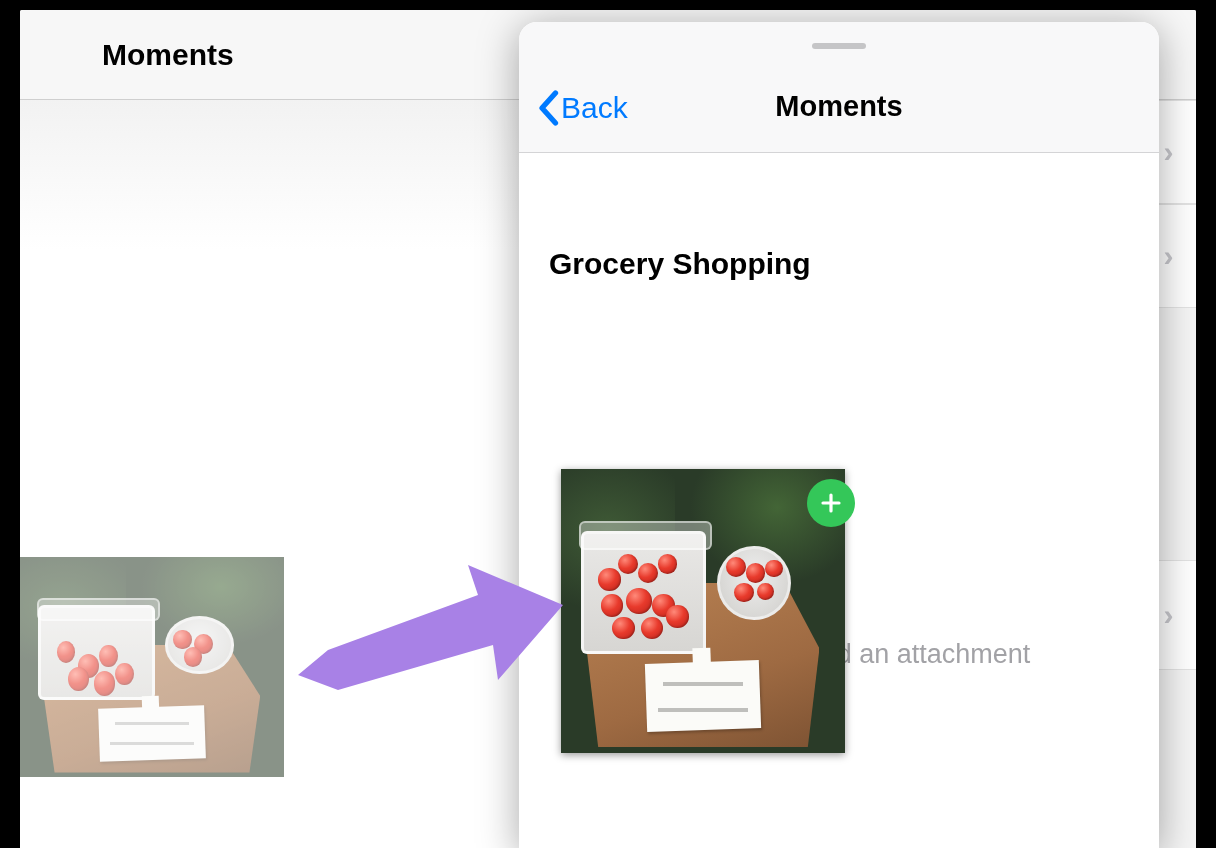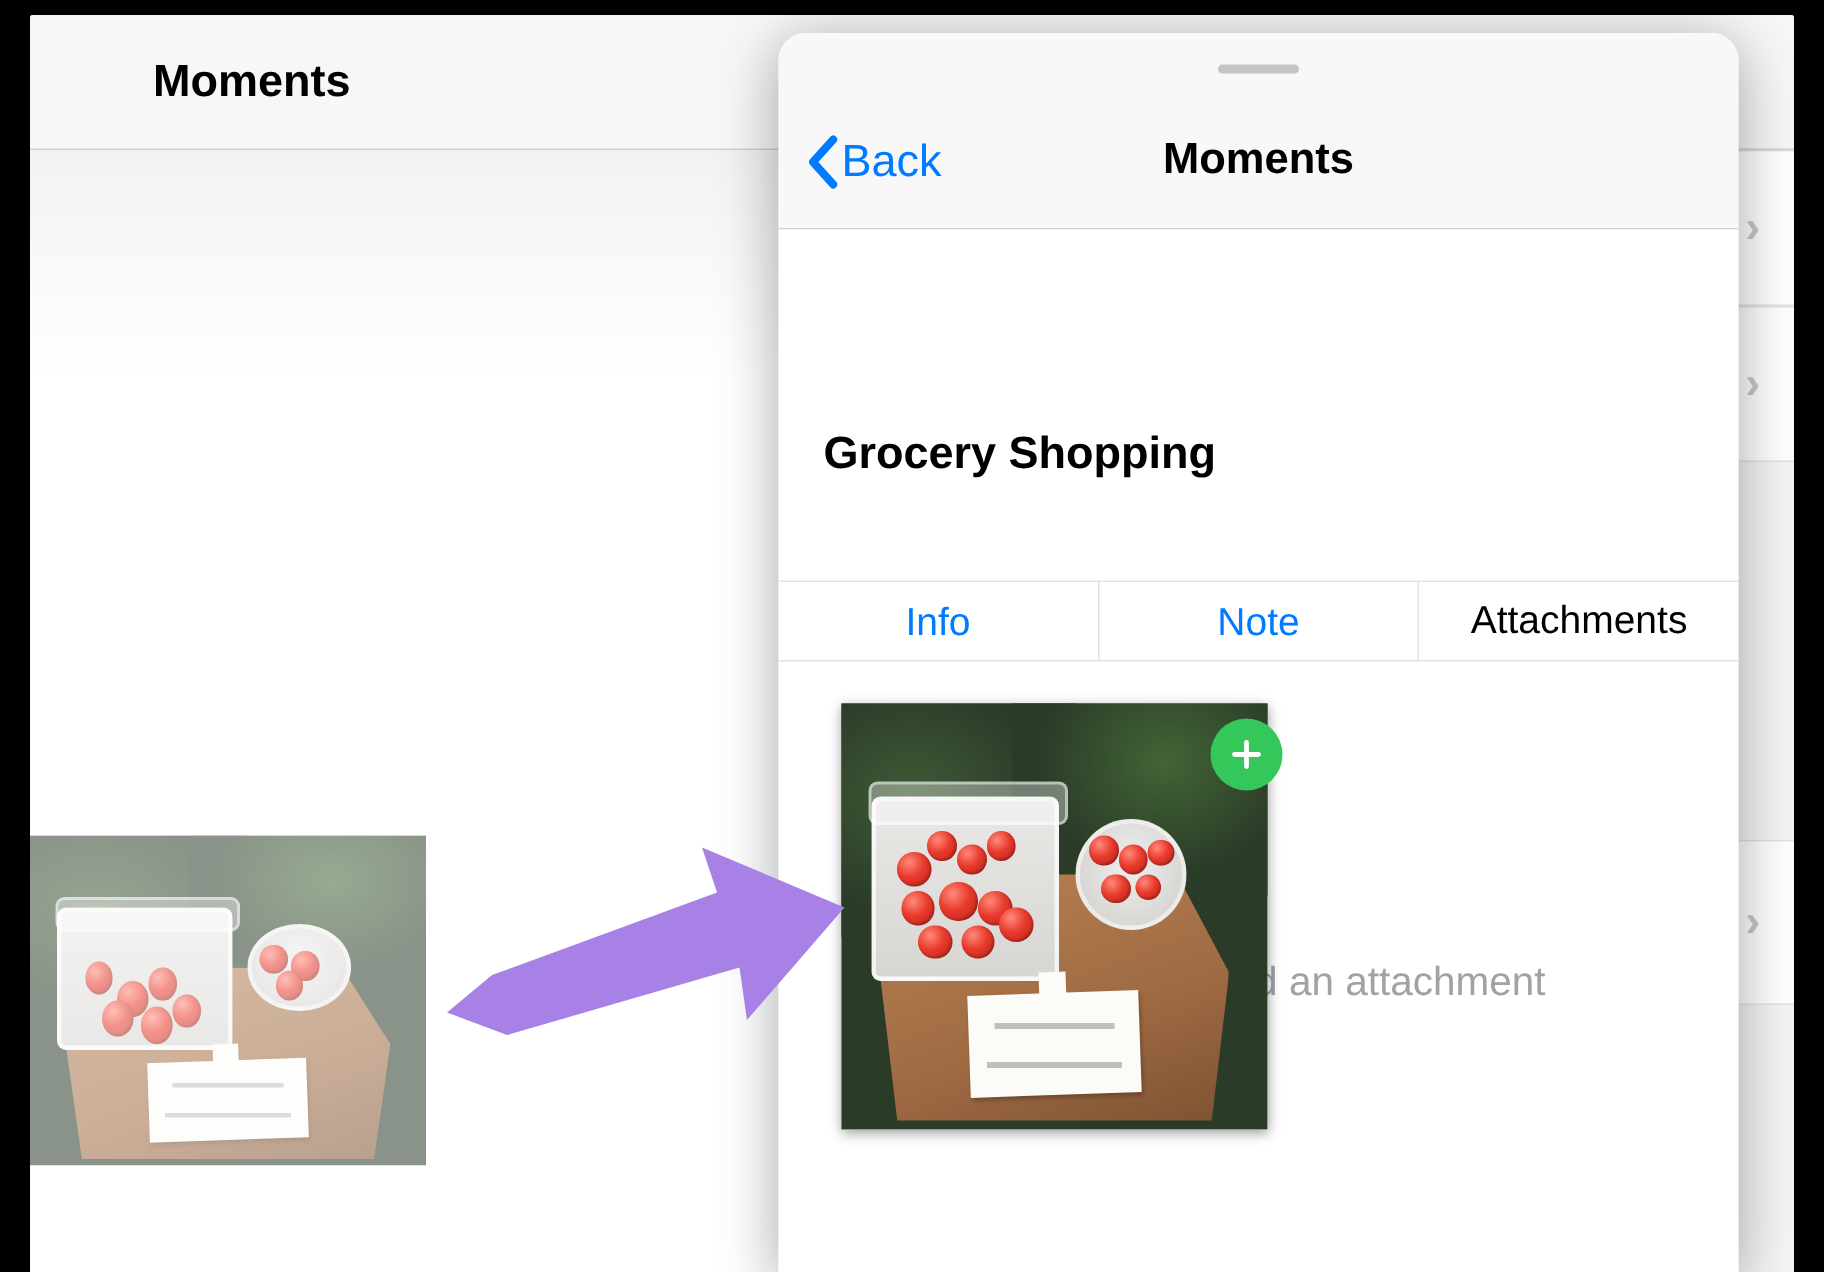--- a/index.html
+++ b/index.html
@@ -124,21 +124,21 @@
   }
   .back-btn svg { width:26px; height:36px; }
   .pop-title {
     position:absolute; left:0; right:0; top:68px; text-align:center;
     font-size:29px; font-weight:600; color:#000;
   }
 
   .content { position:absolute; top:131px; left:0; right:0; bottom:0; background:#fff; }
   .project-name {
     position:absolute; left:30px; top:94px;
-    font-size:30px; font-weight:700; color:#000;margin-top:39px;
+    font-size:30px; font-weight:700; color:#000;
   }
 
   
   .tabs {
     position:absolute; top:234px; left:0; right:0; height:54px;
     border-top:1px solid #e3e3e3; border-bottom:1px solid #e3e3e3;
     display:flex;
   }
   .tab {
     flex:1; display:flex; align-items:center; justify-content:center;
@@ -232,25 +232,20 @@
         <polyline points="12,2 3,12 12,22" fill="none" stroke="#007aff" stroke-width="3.5" stroke-linecap="round" stroke-linejoin="round"></polyline>
       </svg>
       <span>Back</span>
     </div>
     <div class="pop-title">Moments</div>
   </div>
 
   <div class="content">
     <div class="project-name">Grocery Shopping</div>
 
-    <div class="tabs">
-      <div class="tab">Info</div>
-      <div class="tab">Note</div>
-      <div class="tab active">Attachments</div>
-    </div>
 
     <div class="attach-area">
       <div class="attach-hint">Tap below to add an attachment</div>
 
       <div class="attach-photo">
         <div class="photo">
           <div class="leaf1"></div>
             <div class="leaf2"></div>
             <div class="leaf3"></div>
           <div class="table"></div>

